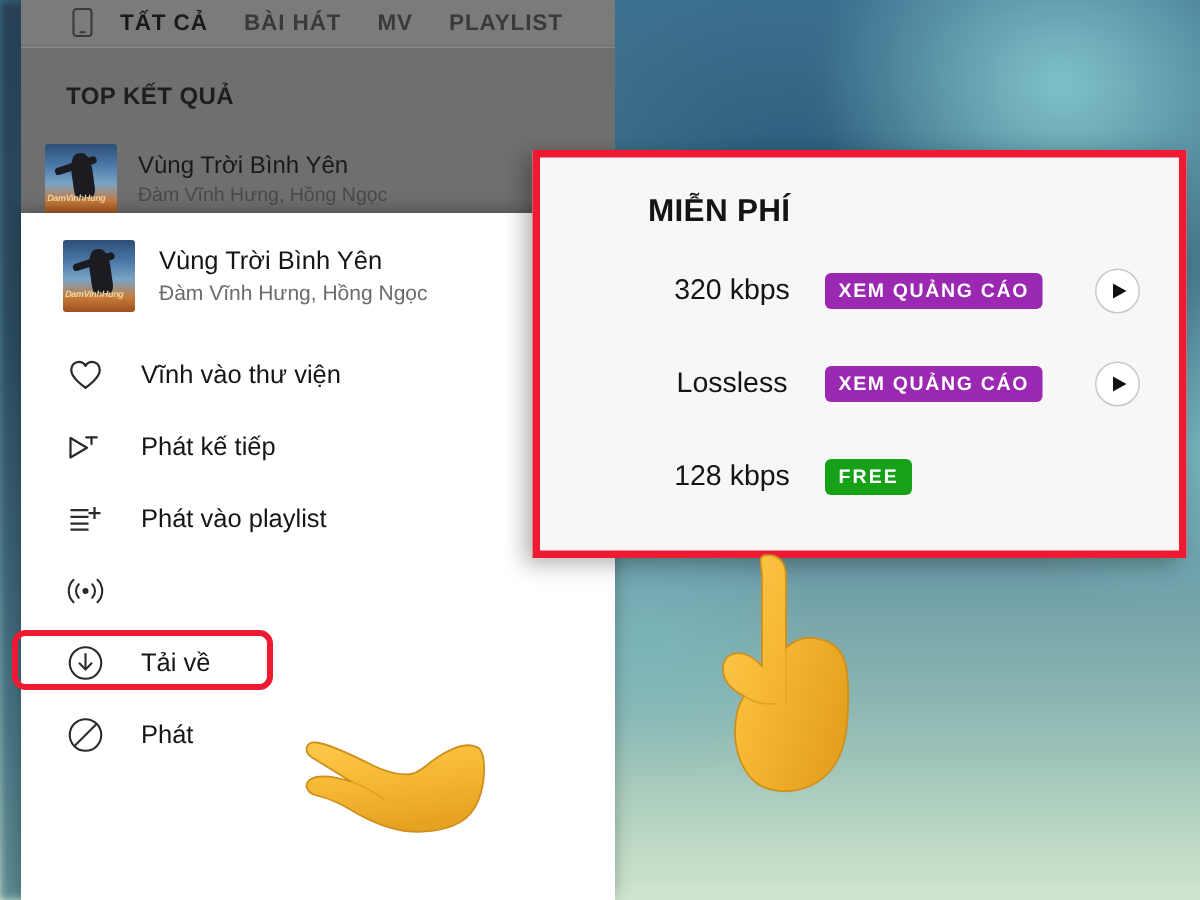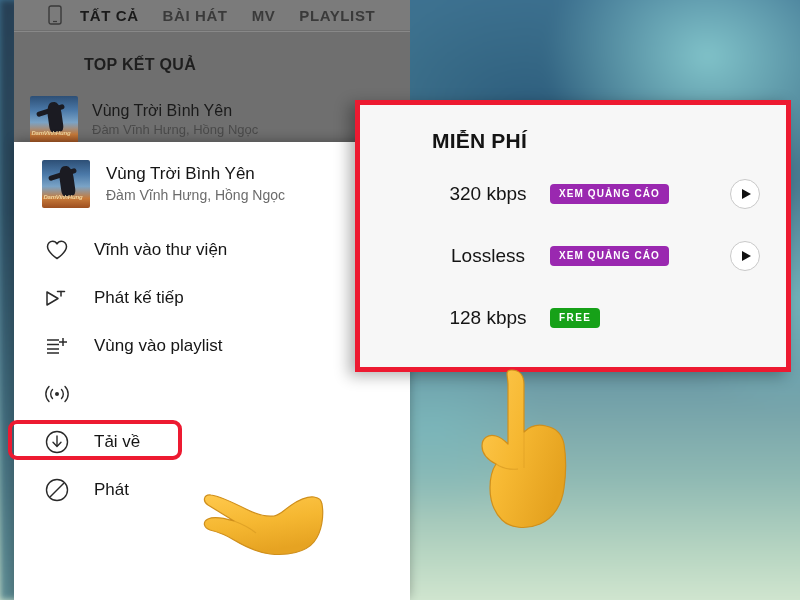--- a/index.html
+++ b/index.html
@@ -99,21 +99,20 @@
     width: 396px; height: 1px;
     background: #888;
   }
   .top-result-label {
     position: absolute;
     left: 44px; top: 56px;
     font-size: 16px;
     font-weight: bold;
     letter-spacing: 0.3px;
     color: #1e1e1e;
-    margin-left: 40px;
   }
   .result-row {
     position: absolute;
     left: 14px; top: 90px;
     width: 396px; height: 60px;
     display: flex;
     align-items: center;
   }
   .thumb {
     width: 48px; height: 48px;
@@ -251,21 +250,21 @@
     padding: 0 26px 0 32px;
   }
   .qd-name {
     font-size: 19px;
     color: #141414;
     min-width: 112px;
     white-space: nowrap;
     text-align: center;
   }
   .badge {
-    font-size: 10px;
+    font-size: 13px;
     font-weight: bold;
     letter-spacing: 1.1px;
     color: #ffffff;
     padding: 4px 9px 5px;
     border-radius: 4px;
     white-space: nowrap;
     margin-left: 6px;
   }
   .badge.ad { background: #9a28b0; }
   .badge.free { background: #16a118; letter-spacing: 1.4px; }
@@ -382,21 +381,21 @@
         <span class="mi-icon">
           <svg width="26" height="22" viewBox="0 0 26 22">
             <line x1="3" y1="5" x2="15" y2="5" stroke="#2a2a2a" stroke-width="1.5"></line>
             <line x1="3" y1="9.5" x2="15" y2="9.5" stroke="#2a2a2a" stroke-width="1.5"></line>
             <line x1="3" y1="14" x2="15" y2="14" stroke="#2a2a2a" stroke-width="1.5"></line>
             <line x1="3" y1="18" x2="15" y2="18" stroke="#2a2a2a" stroke-width="1.5"></line>
             <line x1="19" y1="3" x2="19" y2="11" stroke="#2a2a2a" stroke-width="1.5"></line>
             <line x1="15" y1="7" x2="23" y2="7" stroke="#2a2a2a" stroke-width="1.5"></line>
           </svg>
         </span>
-        <span class="mi-label">Vùng vào playlist</span>
+        <span class="mi-label">Phát vào playlist</span>
       </div>
 
       <div class="menu-item">
         <span class="mi-icon">
           <svg width="28" height="22" viewBox="0 0 28 22">
             <circle cx="14" cy="11" r="2" fill="#2a2a2a"></circle>
             <path d="M9.5 6.5 A6.5 6.5 0 0 0 9.5 15.5" fill="none" stroke="#2a2a2a" stroke-width="1.4" stroke-linecap="round"></path>
             <path d="M18.5 6.5 A6.5 6.5 0 0 1 18.5 15.5" fill="none" stroke="#2a2a2a" stroke-width="1.4" stroke-linecap="round"></path>
             <path d="M6 3.5 A10.5 10.5 0 0 0 6 18.5" fill="none" stroke="#2a2a2a" stroke-width="1.4" stroke-linecap="round"></path>
             <path d="M22 3.5 A10.5 10.5 0 0 1 22 18.5" fill="none" stroke="#2a2a2a" stroke-width="1.4" stroke-linecap="round"></path>

